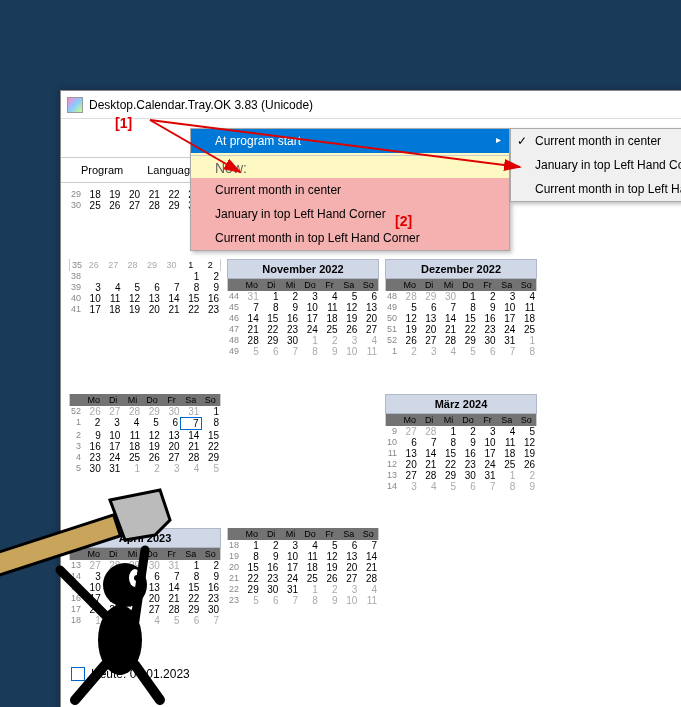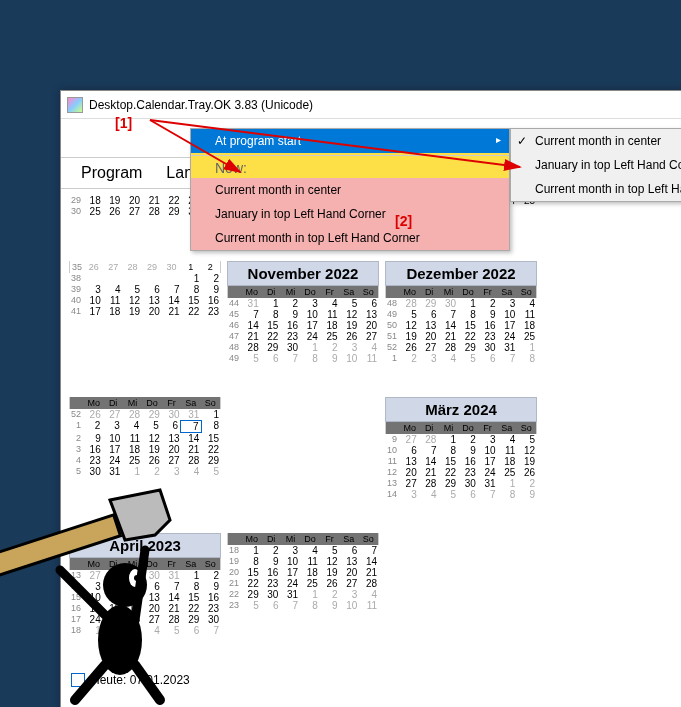--- a/index.html
+++ b/index.html
@@ -6,34 +6,34 @@
 body { font-family: "Segoe UI", Tahoma, sans-serif; font-size: 11px; background: #1a3a5a; width: 681px; height: 707px; position: relative; overflow: hidden; }
 .window { position: absolute; left: 60px; top: 90px; width: 640px; height: 620px; background: #fff; border: 1px solid #888; box-shadow: 0 0 8px rgba(0,0,0,0.3); }
 .titlebar { height: 28px; background: #fff; border-bottom: 1px solid #ddd; display: flex; align-items: center; padding: 0 6px; font-size: 12px; color: #000; }
 .titlebar-icon { width: 16px; height: 16px; margin-right: 6px; background: linear-gradient(135deg,#f8c,#8cf,#cf8); border:1px solid #999; }
 .logo-area { text-align: right; padding: 6px 8px 6px 0; }
 .logo-area .l1 { font-size: 22px; font-weight: bold; font-style: italic; color: #000; }
 .logo-area .l2 { font-size: 22px; font-weight: bold; font-style: italic; color: #d00; }
 .logo-area .l3 { font-size: 22px; font-weight: bold; font-style: italic; color: #36c; }
 .logo-area .l4 { font-size: 22px; font-weight: bold; font-style: italic; color: #e80; }
 .menubar { border-top: 1px solid #ccc; border-bottom: 1px solid #ccc; padding: 3px 8px; display: flex; gap: 0; background:#fff;}
-.menu-item { padding: 3px 12px; font-size: 16px; cursor: default; }
+.menu-item { padding: 3px 12px; font-size: 11px; cursor: default; }
 .menu-item.active { background: #cce8ff; border: 1px solid #99d1ff; padding: 2px 11px; }
-.dropdown { position: absolute; left: 190px; top: 128px; width: 320px; background: #fde047; border: 1px solid #aaa; box-shadow: 2px 2px 4px rgba(0,0,0,0.25); }
+.dropdown { position: absolute; left: 190px; top: 128px; width: 320px; background: #fef9c3; border: 1px solid #aaa; box-shadow: 2px 2px 4px rgba(0,0,0,0.25); }
 .dd-item { padding: 5px 20px 5px 24px; font-size: 12px; position: relative; }
 .dd-item.hl { background: #0078d7; color: #fff; }
 .dd-item.hl::after { content: "▸"; position: absolute; right: 8px; font-size: 10px; }
 .dd-sep-label { padding: 2px 24px; color: #666; font-size: 14px; border-top:1px solid #ccc; margin-top:2px; padding-top:4px;}
 .dd-pink { background: #f5b0b0; }
 .submenu { position: absolute; left: 510px; top: 128px; width: 220px; background: #f0f0f0; border: 1px solid #aaa; box-shadow: 2px 2px 4px rgba(0,0,0,0.25); }
 .sub-item { padding: 5px 8px 5px 24px; font-size: 12px; position: relative; white-space: nowrap; overflow: hidden; }
 .sub-item .check { position: absolute; left: 6px; }
 .calendar-area { padding: 6px 8px; display: flex; flex-wrap: wrap; gap: 6px; height: 480px; overflow: hidden; }
 .month { width: 152px; font-size: 10px; }
-.month-header { background: #d0d8e8; text-align: center; font-weight: bold; padding: 3px 0; font-size: 15px; border:1px solid #b0b8c8;}
+.month-header { background: #d0d8e8; text-align: center; font-weight: bold; padding: 3px 0; font-size: 11px; border:1px solid #b0b8c8;}
 .daynames { display: flex; background: #737373; border-left:1px solid #ccc; border-right:1px solid #ccc;}
 .daynames span { flex: 1; text-align: center; padding: 1px 0; font-size: 9px; }
 .weeks { display: flex; flex-direction: column; }
 .week { display: flex; }
 .wk { width: 14px; color: #888; text-align: right; padding-right: 2px; font-size: 9px;}
 .day { flex: 1; text-align: right; padding: 0 2px; font-size: 10px; }
 .day.gray { color: #aaa; }
 .day.today { border: 1px solid #06c; }
 .status { padding: 4px 10px; font-size: 12px; display: flex; align-items: center; gap: 6px; }
 .status-box { width: 14px; height: 14px; border: 1px solid #06c; }

